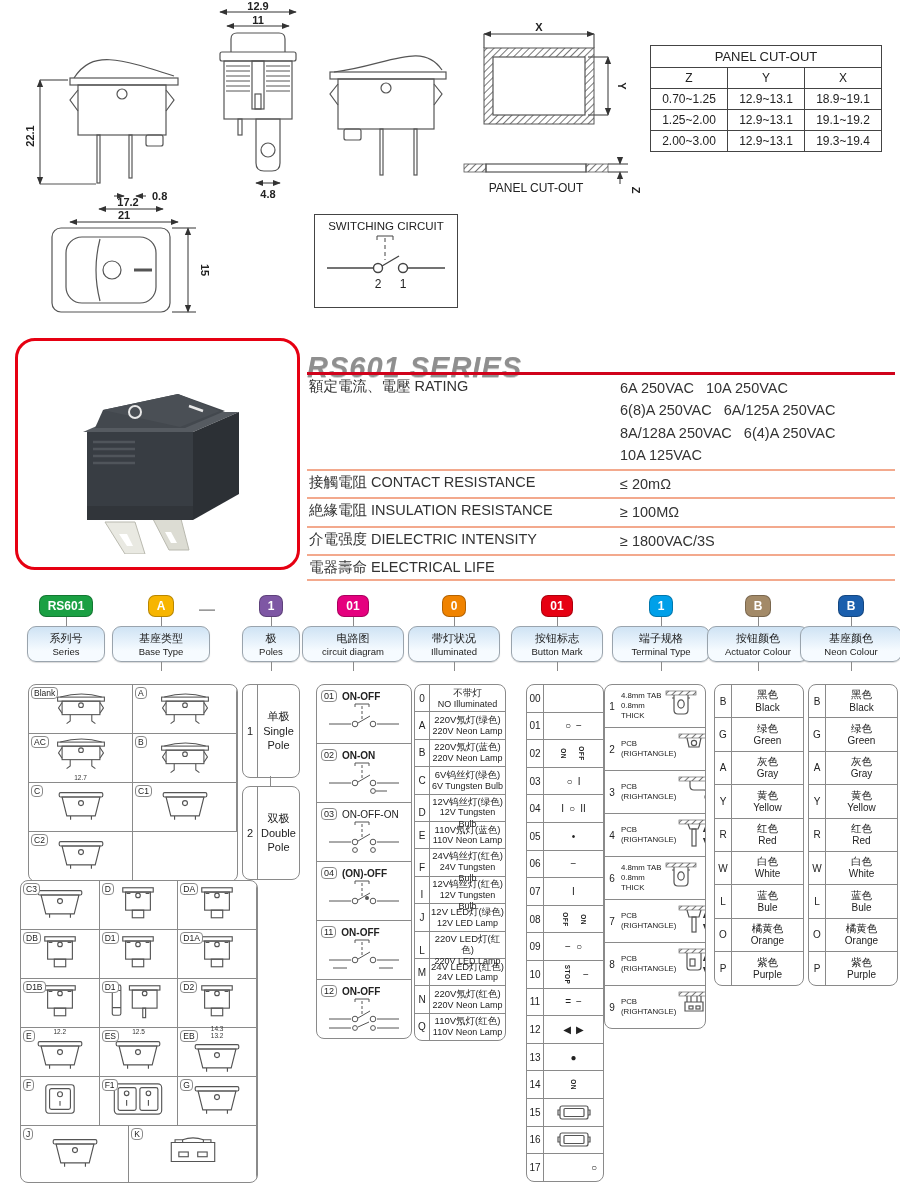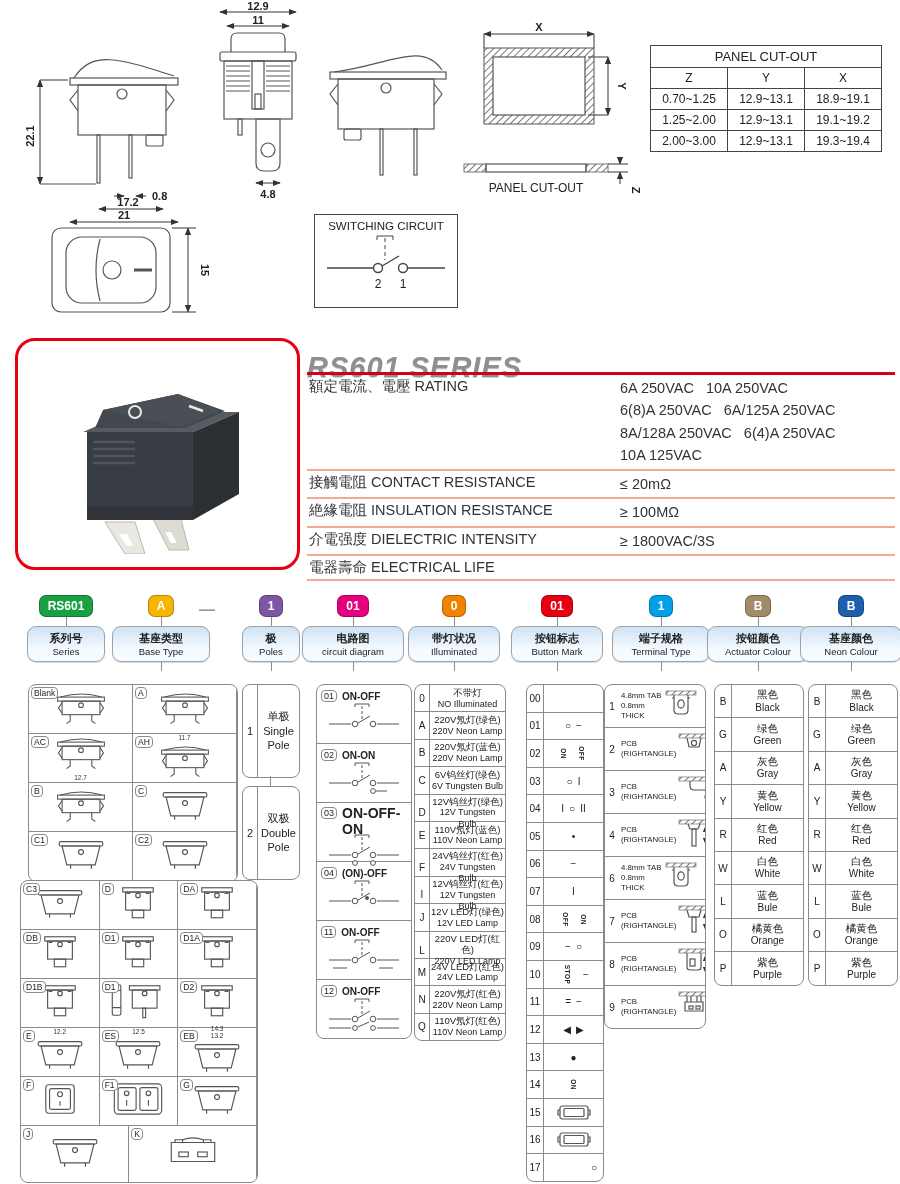--- a/index.html
+++ b/index.html
@@ -17,21 +17,21 @@
   .series-title{font-size:29px;font-weight:bold;font-style:italic;color:#8f8f8f;letter-spacing:1px;text-shadow:0 1px 0 #cfcfcf;}
   .specs{border-top:3px solid #d0021b;}
   .spec-row{display:grid;grid-template-columns:313px 1fr;border-bottom:2px solid #f3a98d;align-items:start;padding:2px 0;}
   .spec-label{font-size:14.5px;color:#333;padding-left:2px;}
   .spec-val{font-size:14.5px;color:#333;white-space:pre-wrap;line-height:1.55;}
   
   .photo-box{border:3px solid #e60012;border-radius:20px;display:flex;align-items:center;justify-content:center;}
   
   .badge{display:inline-block;color:#fff;font-weight:bold;font-size:12px;padding:4px 8px;border-radius:7px;border:1px solid rgba(0,0,0,.25);line-height:1;}
   .hdrbox{background:linear-gradient(#cfe3f4,#f6fbff 70%);border:1px solid #9aa4ad;border-radius:9px;text-align:center;padding:4px 3px;box-shadow:0 1px 1px rgba(0,0,0,.15);}
-  .hdr-cn{font-size:11px;font-weight:bold;color:#222;}
+  .hdr-cn{font-size:11px;font-weight:normal;color:#222;}
   .hdr-en{font-size:9.5px;color:#222;}
   .vline{width:0;border-left:1px solid #8a8a8a;margin:0 auto;}
   .ogroup{position:absolute;display:flex;flex-direction:column;align-items:center;}
   .dash-sep{font-size:16px;color:#9a9a9a;font-weight:bold;}
   
   .otable{position:absolute;border:1px solid #8a8a8a;border-radius:8px;background:#fff;overflow:hidden;}
   .orow{display:grid;border-bottom:1px solid #8a8a8a;align-items:center;}
   .orow:last-child{border-bottom:none;}
   .ocode{border-right:1px solid #8a8a8a;align-self:stretch;display:flex;align-items:center;justify-content:center;font-size:10px;color:#222;}
   .ocode.tag{border:1px solid #8a8a8a;border-radius:4px;align-self:start;margin:2px;padding:0 2px;font-size:9px;}
@@ -383,31 +383,20 @@
       <div style="text-align:center"><svg width="70" height="36" viewBox="0 0 70 40">
     <path class="lineart" d="M12,9 q24,-7 46,0"></path>
                 <rect class="lineart" x="9" y="9" width="52" height="4.5"></rect>
     <rect class="lineart" x="14" y="13.5" width="42" height="15"></rect>
     <path class="lineart" d="M14,15 l-4,6 4,6 M56,15 l4,6 -4,6"></path>
                 <circle class="lineart" cx="35" cy="18" r="2.6"></circle>
     <path class="lineart" d="M23,28.5 v7 l-4,3 M47,28.5 v7 l4,3"></path>
               </svg><div class="dimsmall">12.7</div></div>
           </div>
           <div class="bcell" style="height:48px">
-      <span class="tag">AH</span>
-      <div style="text-align:center"><div class="dimsmall">11.7</div><svg width="70" height="36" viewBox="0 0 70 40">
-    <path class="lineart" d="M12,9 q24,-7 46,0"></path>
-                <rect class="lineart" x="9" y="9" width="52" height="4.5"></rect>
-    <rect class="lineart" x="14" y="13.5" width="42" height="15"></rect>
-    <path class="lineart" d="M14,15 l-4,6 4,6 M56,15 l4,6 -4,6"></path>
-                <circle class="lineart" cx="35" cy="18" r="2.6"></circle>
-    <path class="lineart" d="M23,28.5 v7 l-4,3 M47,28.5 v7 l4,3"></path>
-              </svg></div>
-          </div>
-          <div class="bcell" style="height:48px">
       <span class="tag">B</span>
       <div style="text-align:center"><svg width="70" height="36" viewBox="0 0 70 40">
     <path class="lineart" d="M12,9 q24,-7 46,0"></path>
                 <rect class="lineart" x="9" y="9" width="52" height="4.5"></rect>
     <rect class="lineart" x="14" y="13.5" width="42" height="15"></rect>
     <path class="lineart" d="M14,15 l-4,6 4,6 M56,15 l4,6 -4,6"></path>
                 <circle class="lineart" cx="35" cy="18" r="2.6"></circle>
     <path class="lineart" d="M23,28.5 v7 l-4,3 M47,28.5 v7 l4,3"></path>
               </svg></div>
           </div>
@@ -658,21 +647,21 @@
               <line x1="33" y1="21" x2="45" y2="14" stroke="#555"></line>
               <circle cx="48" cy="22" r="2.8" fill="#fff" stroke="#555"></circle>
               <line x1="52" y1="22" x2="74" y2="22" stroke="#555"></line>
               <circle cx="48" cy="30" r="2.4" fill="#fff" stroke="#555"></circle>
               <line x1="51" y1="30" x2="62" y2="30" stroke="#555"></line>
             </svg></div>
     </div>
         <div class="orow" style="grid-template-columns:1fr;height:58px">
       <div style="display:flex;align-items:center;gap:3px;padding:2px 2px 0 2px;">
         <span class="ocode tag">03</span>
-        <span style="font-size:14px;font-weight:bold;">ON-OFF-ON</span>
+        <span style="font-size:10px;font-weight:normal;">ON-OFF-ON</span>
       </div>
       <div style="text-align:center;margin-top:-4px;"><svg width="78" height="36" viewBox="0 0 78 36">
               <path d="M30,5 v-3 h14 v3" stroke="#555" fill="none"></path>
               <line x1="37" y1="4" x2="37" y2="17" stroke="#555" stroke-dasharray="3,2"></line>
               <line x1="4" y1="22" x2="26" y2="22" stroke="#555"></line>
               <circle cx="30" cy="22" r="2.8" fill="#fff" stroke="#555"></circle>
               <line x1="33" y1="21" x2="45" y2="14" stroke="#555"></line>
               <circle cx="48" cy="22" r="2.8" fill="#fff" stroke="#555"></circle>
               <line x1="52" y1="22" x2="74" y2="22" stroke="#555"></line>
               <circle cx="48" cy="30" r="2.4" fill="#fff" stroke="#555"></circle>

